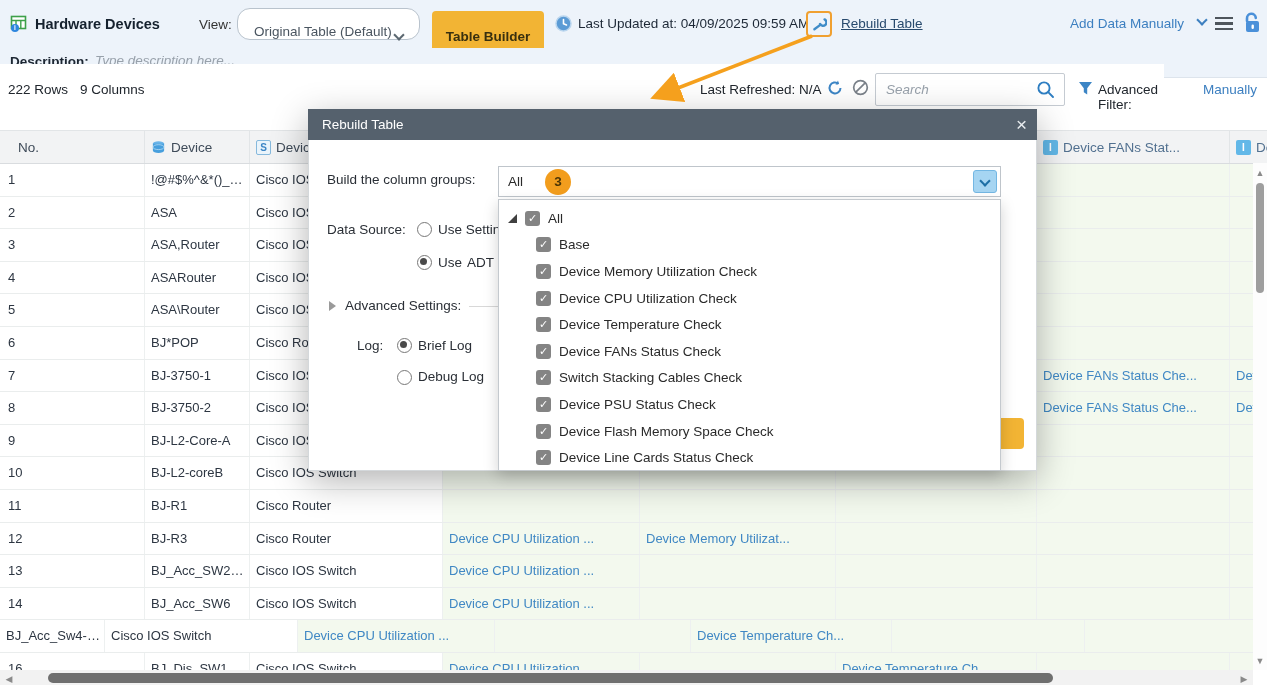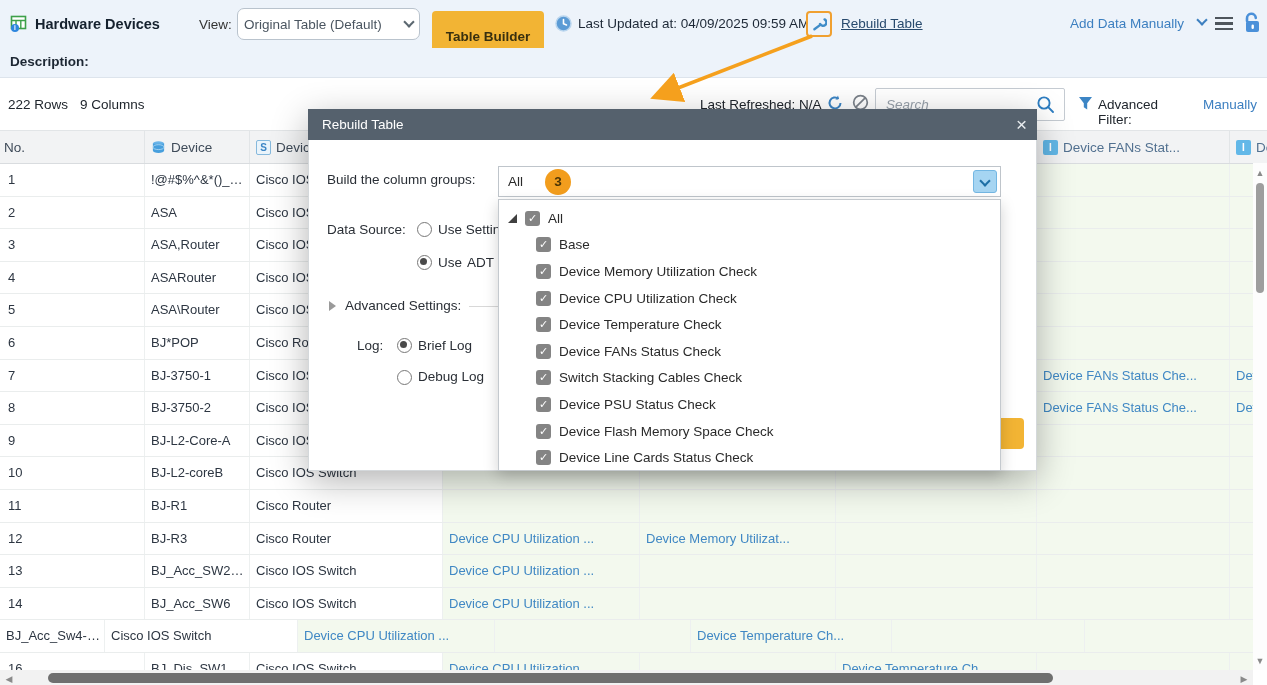--- a/index.html
+++ b/index.html
@@ -2,24 +2,24 @@
 <html><head>
 <meta charset="utf-8">
 <style>
   *{box-sizing:border-box;margin:0;padding:0}
   html,body{width:1267px;height:685px;overflow:hidden}
   body{position:relative;font-family:"Liberation Sans",sans-serif;background:#fff;color:#2d3642;font-size:13.5px}
   .abs{position:absolute}
   
   .topbar{position:absolute;left:0;top:0;width:1267px;height:48px;background:#edf3fa}
   .descbar{position:absolute;left:0;top:48px;width:1267px;height:30px;background:#edf3fa;border-bottom:1px solid #dde4ec}
-  .statsbar{position:absolute;left:0;top:79px;width:1164px;height:51px;background:#fff}
+  .statsbar{position:absolute;left:0;top:64px;width:1164px;height:51px;background:#fff}
   .title{font-weight:bold;font-size:14.5px;color:#15212e}
   .lbl{color:#333}
-  .select{background:#fff;border:1px solid #b9c3cd;border-radius:7px;display:flex;align-items:center;padding:0 6px;color:#4a5560}
+  .select{background:#fff;border:1px solid #b9c3cd;border-radius:13px;display:flex;align-items:flex-end;padding:0 16px;color:#4a5560}
   .chev{width:8px;height:8px;border-right:2px solid #5b6770;border-bottom:2px solid #5b6770;transform:rotate(45deg);margin-top:-4px}
   .btn-yellow{background:#f2b434;border-radius:4px;color:#39300f;font-weight:bold;text-align:center;border:none;font-size:13.5px;font-family:inherit}
   .italic{}
   .wrenchbox{border:2px solid #f0a030;border-radius:4px;width:26px;height:26px;display:flex;align-items:center;justify-content:center;background:#edf3fa}
   .linknavy{color:#27496d;text-decoration:underline}
   .blue{color:#3c7fc0}
   .burger{width:18px;height:13px;border-top:2.5px solid #4e555c;border-bottom:2.5px solid #4e555c;position:relative}
   .burger::after{content:"";position:absolute;left:0;top:3.2px;width:18px;height:2.5px;background:#4e555c}
   input{font-family:inherit;font-size:13.5px;border:none;outline:none;background:transparent;color:#333}
   input::placeholder{color:#98a1ab;font-style:italic}
@@ -110,20 +110,21 @@
   <div class="abs burger" style="left:1215px;top:17px"></div>
   <svg class="abs" style="left:1242px;top:12px" width="19" height="22" viewBox="0 0 19 22">
     <path d="M5 9 V6.5 a4.4 4.4 0 0 1 8.8 -0.6" fill="none" stroke="#4a90d9" stroke-width="2.6" stroke-linecap="round"></path>
     <rect x="4" y="9" width="13" height="11" rx="2" fill="#4a90d9"></rect>
     <rect x="9.5" y="12.5" width="2.4" height="4.5" rx="1.2" fill="#fff"></rect>
   </svg>
 </div>
 
 <div class="descbar">
   <div class="abs" style="left:10px;top:6px;font-weight:bold;color:#1d2733">Description:</div>
+  <input class="abs" style="left: 95px; top: 5px; width: 500px;" placeholder="Type description here...">
 </div>
 
 <div class="statsbar">
   <div class="abs" style="left:8px;top:18px;color:#20262d">222 Rows</div>
   <div class="abs" style="left:80px;top:18px;color:#20262d">9 Columns</div>
   <div class="abs" style="left:700px;top:18px;color:#20262d">Last Refreshed: N/A</div>
   <svg class="abs" style="left:826px;top:15px" width="18" height="18" viewBox="0 0 18 18">
     <path d="M14.5 9 a5.5 5.5 0 1 1 -2 -4.3" fill="none" stroke="#3c85c5" stroke-width="2"></path>
     <path d="M12 1.5 L13 5 L9.5 5.8 Z" fill="#3c85c5"></path>
   </svg>
@@ -140,21 +141,21 @@
   </div>
   <svg class="abs" style="left:1078px;top:17px" width="15" height="15" viewBox="0 0 15 15">
     <path d="M1 1 H14 L9.2 7.2 V13.5 L5.8 11.2 V7.2 Z" fill="#3c85c5"></path>
   </svg>
   <div class="abs" style="left:1098px;top:18px;color:#20262d">Advanced Filter:</div>
   <a class="abs blue" style="left:1203px;top:18px">Manually</a>
 </div>
 
 <div class="grid">
   <div class="ghead">
-    <div class="hc w-no" style="padding-left:4px">No.</div>
+    <div class="hc w-no" style="padding-left:18px">No.</div>
     <div class="hc w-dev">
       <svg width="15" height="15" viewBox="0 0 16 16">
         <ellipse cx="8" cy="4" rx="6" ry="2.6" fill="#6ab4e8"></ellipse>
         <path d="M2 4 v7.2 a6 2.6 0 0 0 12 0 V4" fill="#479fdd"></path>
         <ellipse cx="8" cy="7.6" rx="6" ry="2.6" fill="none" stroke="#bfe0f5" stroke-width="0.8"></ellipse>
       </svg>
       <span>Device</span>
     </div>
     <div class="hc w-type">
       <span style="width:15px;height:15px;border:1px solid #86b9dd;background:#eaf4fb;border-radius:2px;color:#3c85c5;font-size:10px;font-weight:bold;text-align:center;line-height:14px;flex:none">S</span>

